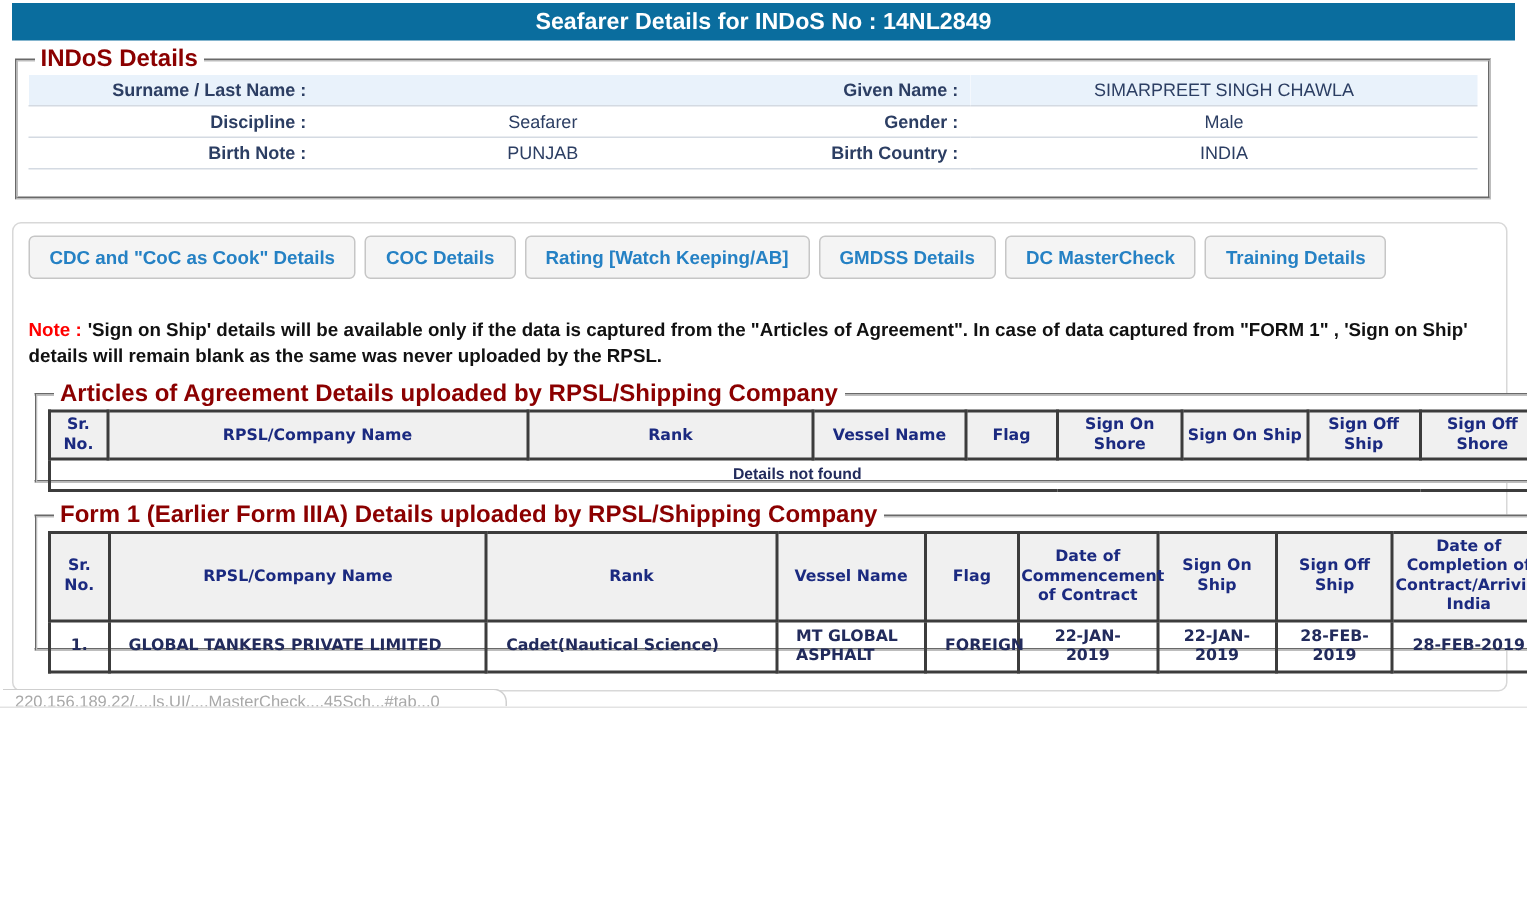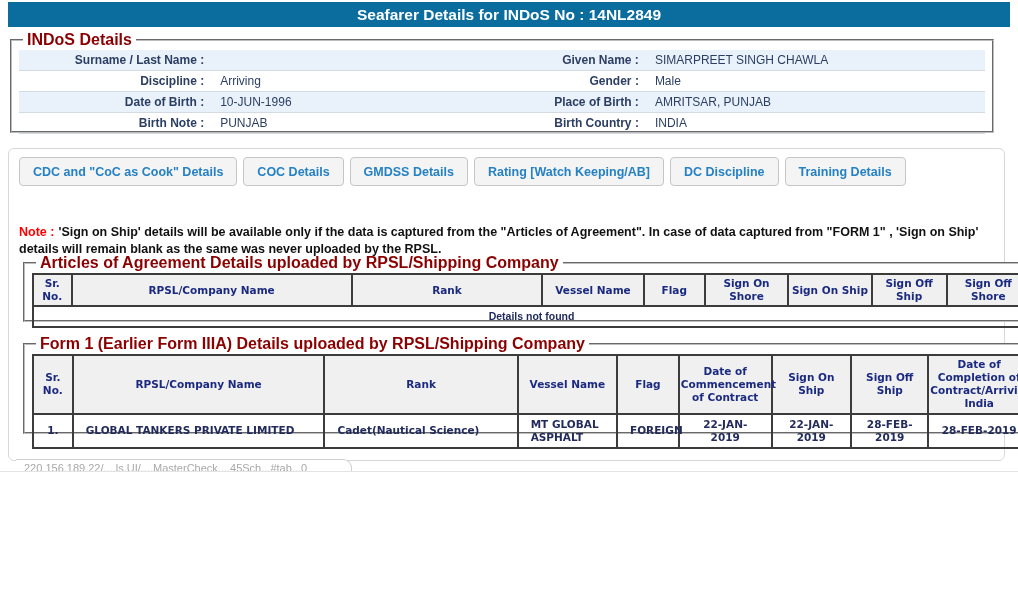--- a/index.html
+++ b/index.html
@@ -16,44 +16,44 @@
     background:var(--titlebar-bg);color:#fff;font-weight:bold;font-size:15.5px;
     text-align:center;line-height:25px;}
   fieldset.fs{border:2px groove #bdbdbd;background:#fff;margin:0;padding:1px 7px 6px 7px;}
   fieldset.fs legend{color:var(--legend-red);font-weight:bold;font-size:16px;padding:0 4px;margin-left:4px;}
   .indos-fs{position:absolute;left:10px;top:31px;width:984px;height:102px;}
   table.indos-table{width:100%;border-collapse:collapse;table-layout:fixed;font-size:12px;}
   table.indos-table td{padding:3px 8px;border-bottom:1px solid #d4dae2;color:var(--label-navy);
     height:20px;vertical-align:middle;overflow:hidden;white-space:nowrap;}
   table.indos-table tr.alt{background:var(--row-blue);}
   td.lbl{font-weight:bold;text-align:right;}
-  td.val{text-align:left;}
+  td.val{text-align:center;}
   .panel{position:absolute;left:8px;top:148px;width:997px;height:313px;
     border:1px solid #d8d8d8;border-radius:6px;background:#fff;}
   .tabs{position:absolute;left:10px;top:8px;display:flex;gap:6px;}
   .tab{background:#f4f4f4;border:1px solid #c6c6c6;border-radius:4px;
     color:var(--tab-blue);font-weight:bold;font-size:12.5px;padding:7px 13px 6px;
     white-space:nowrap;cursor:pointer;}
   .tab.active{background:#fff;color:var(--tab-active-orange);border-color:var(--tab-active-border);}
   .note{position:absolute;left:10px;top:63px;width:967px;font-size:12.5px;font-weight:bold;
-    color:#111;line-height:17px;margin-top:12px;}
+    color:#111;line-height:17px;}
   .note-prefix{color:var(--note-red);margin-right:4px;}
   .grid-fs{position:absolute;left:14px;width:1017px;}
   .articles-fs{top:105px;height:68px;}
   .form1-fs{top:186px;height:99px;}
   table.grid{width:100%;border-collapse:collapse;table-layout:fixed;
     font-family:"DejaVu Sans", sans-serif;}
   table.grid th{border:2px solid var(--grid-border);background:#f0f0f0;color:var(--header-navy);
     font-weight:bold;font-size:10.5px;line-height:1.25;padding:2px 1px;text-align:center;}
   table.grid td{border:2px solid var(--grid-border);font-size:10.5px;font-weight:bold;
     color:var(--cell-navy);padding:3px 12px;vertical-align:middle;line-height:1.25;}
   td.empty-msg{color:var(--note-red);text-align:center;font-size:12px;
     font-family:"Liberation Sans", sans-serif;padding:1px 0 2px;}
   td.c{text-align:center;} td.l{text-align:left;}
-  .status-tip{position:absolute;left:16px;top:459px;width:336px;height:12px;background:#fff;
+  .status-tip{position:absolute;left:2px;top:459px;width:336px;height:12px;background:#fff;
     border:1px solid #cfcfcf;border-left:none;border-bottom:none;border-radius:0 9px 0 0;
     overflow:hidden;color:#a8a8a8;font-size:11px;padding:2px 8px 0;white-space:nowrap;}
   .bottom-line{position:absolute;left:0;top:471px;width:1018px;height:0;
     border-top:1px solid #e3e3e3;}
 </style>
 </head>
 <body>
 
 <div class="titlebar">Seafarer Details for INDoS No : 14NL2849</div>
 
@@ -68,47 +68,41 @@
       </colgroup>
     <tbody>
         <tr class="alt">
           <td class="lbl">Surname / Last Name :</td>
           <td class="val"></td>
           <td class="lbl">Given Name :</td>
           <td class="val">SIMARPREET SINGH CHAWLA</td>
         </tr>
         <tr class="">
           <td class="lbl">Discipline :</td>
-          <td class="val">Arriving</td>
+          <td class="val">Seafarer</td>
           <td class="lbl">Gender :</td>
           <td class="val">Male</td>
-        </tr>
-        <tr class="alt">
-          <td class="lbl">Date of Birth :</td>
-          <td class="val">10-JUN-1996</td>
-          <td class="lbl">Place of Birth :</td>
-          <td class="val">AMRITSAR, PUNJAB</td>
         </tr>
         <tr class="">
           <td class="lbl">Birth Note :</td>
           <td class="val">PUNJAB</td>
           <td class="lbl">Birth Country :</td>
           <td class="val">INDIA</td>
         </tr>
       </tbody>
   </table>
 </fieldset>
 
 <div class="panel">
   <div class="tabs">
       <div class="tab">CDC and "CoC as Cook" Details</div>
       <div class="tab">COC Details</div>
+      <div class="tab">Rating [Watch Keeping/AB]</div>
       <div class="tab">GMDSS Details</div>
-      <div class="tab">Rating [Watch Keeping/AB]</div>
-      <div class="tab">DC Discipline</div>
+      <div class="tab">DC MasterCheck</div>
       <div class="tab">Training Details</div>
     </div>
 
   <div class="note">
     <span class="note-prefix">Note :</span><span>'Sign on Ship' details will be available only if the data is captured from the "Articles of Agreement". In case of data captured from "FORM 1" , 'Sign on Ship' details will remain blank as the same was never uploaded by the RPSL.</span>
   </div>
 
   <fieldset class="fs grid-fs articles-fs">
     <legend>Articles of Agreement Details uploaded by RPSL/Shipping Company</legend>
     <table class="grid">

